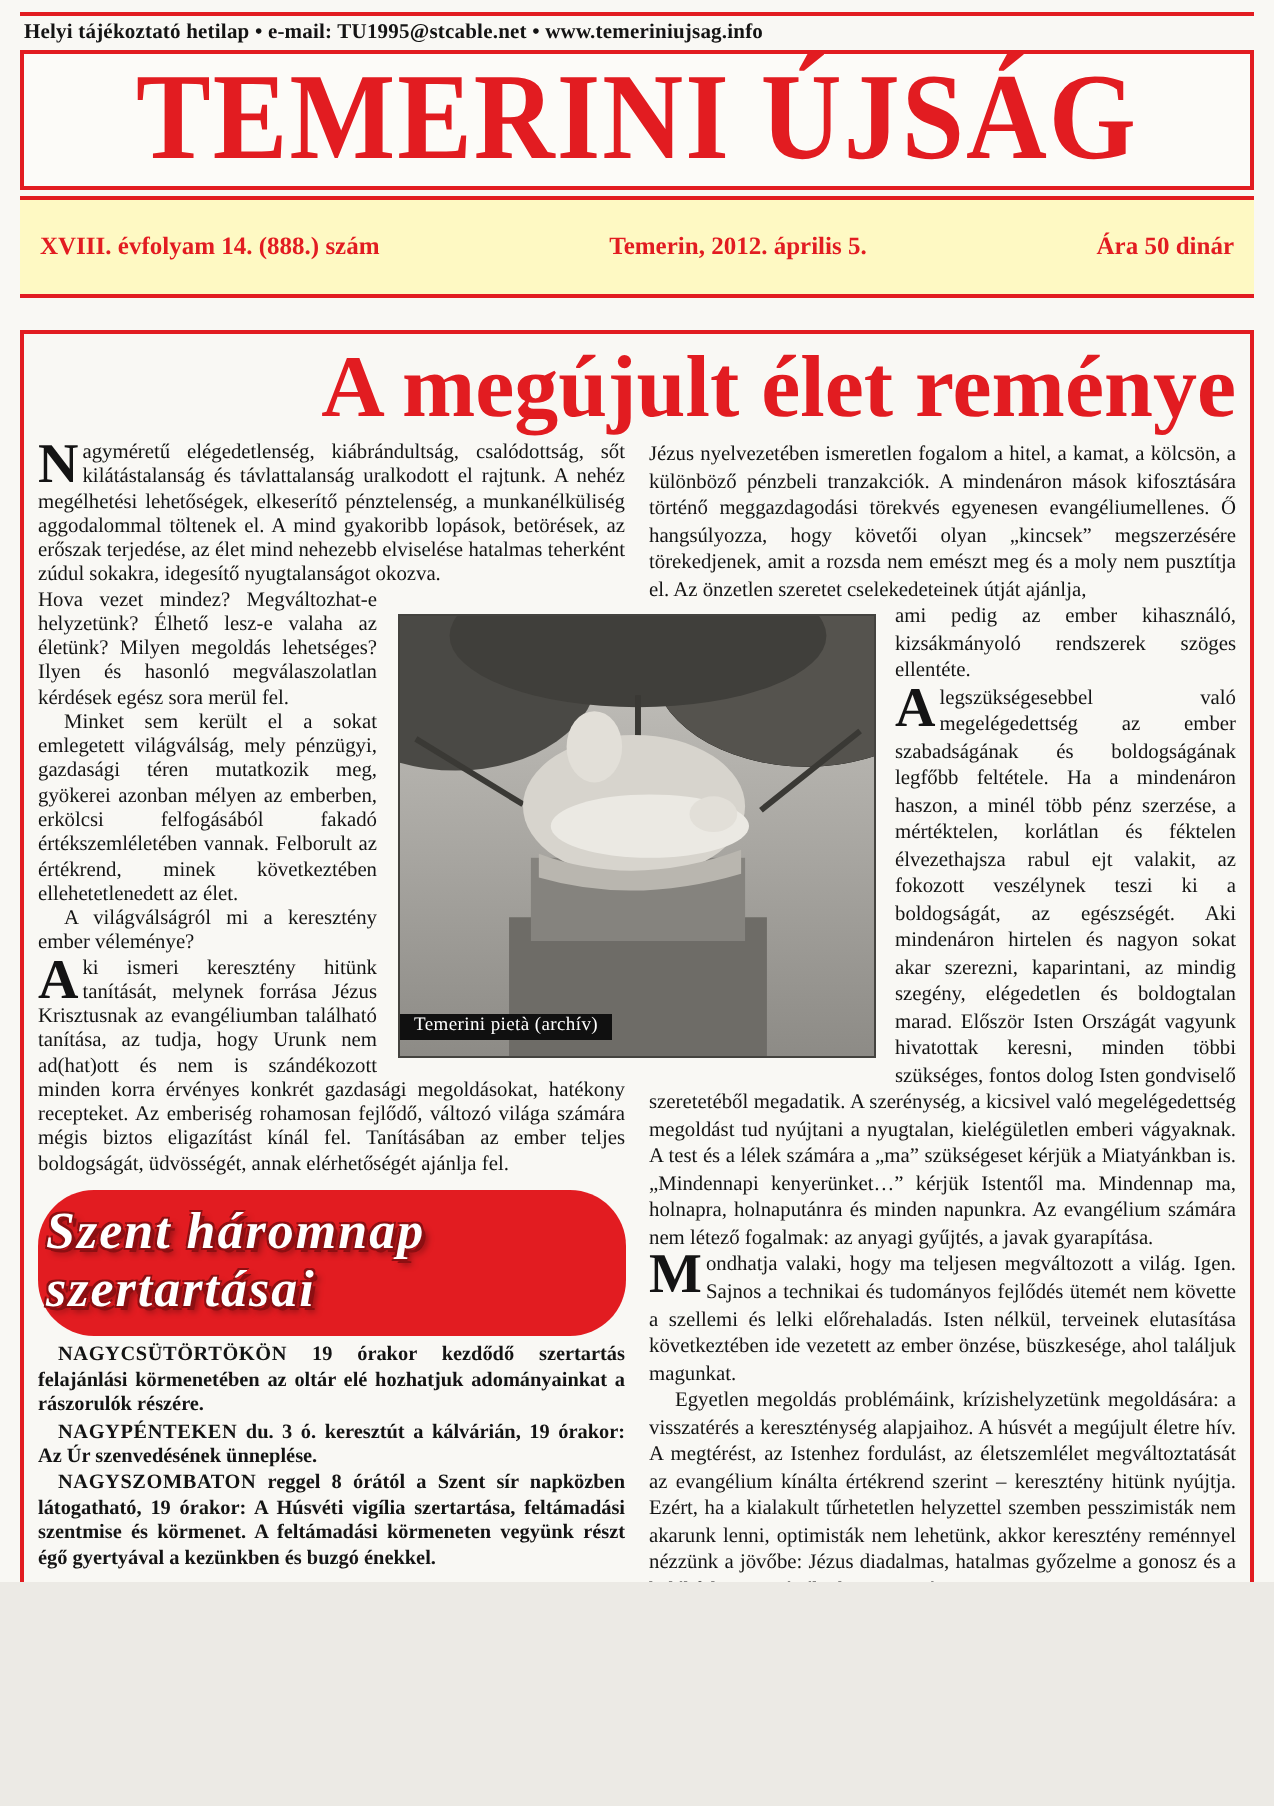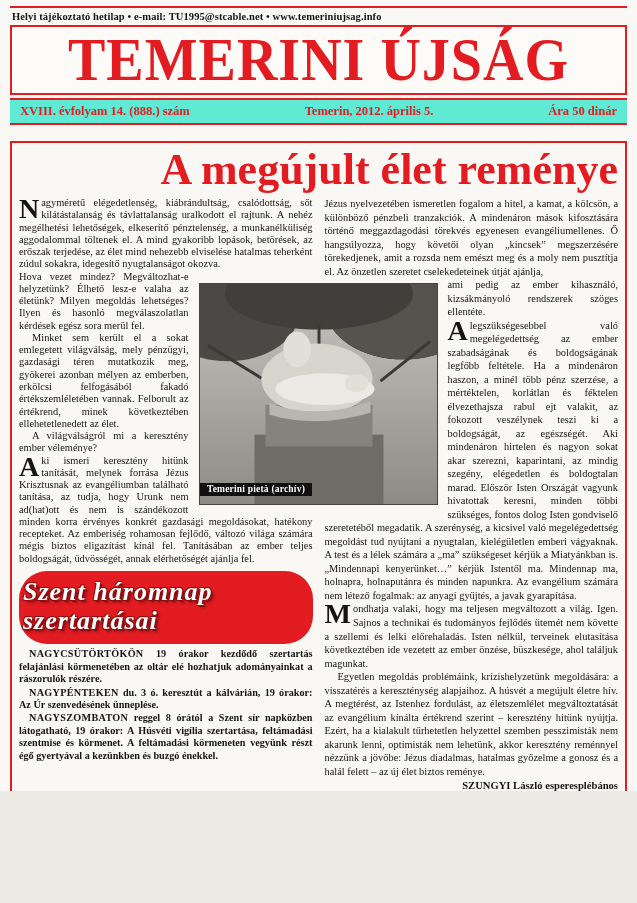--- a/index.html
+++ b/index.html
@@ -46,28 +46,28 @@
     font-weight:bold;
     letter-spacing:1px;
     transform:scaleY(1.1);
     transform-origin:center;
   }
   
   .issue-bar{
     margin-top:3px;
     border-top:2px solid var(--red);
     border-bottom:2px solid var(--red);
-    background:#5eead4;
+    background:#fef9c3;
     display:flex;
     justify-content:space-between;
     align-items:center;
     color:var(--red);
     font-weight:bold;
     font-size:12.5px;
-    padding:4px 10px;
+    padding:16px 10px;
   }
   
   .article-box{
     margin-top:16px;
     border:2px solid var(--red);
     height:693px;
     padding:4px 7px;
     position:relative;
     overflow:hidden;
     background:var(--paper);
@@ -109,21 +109,21 @@
     border:1px solid #44433f;
     background:#9a9893;
   }
   .photo svg{display:block;width:100%;height:100%;}
   .caption{
     position:absolute;
     left:0;bottom:8px;
     background:#101010;
     color:#fff;
     font-size:9.5px;
-    font-weight:bold;
+    font-weight:normal;
     padding:1px 7px 2px;
     letter-spacing:.2px;
     white-space:nowrap;
   }
   
   .events-box{
     margin:6px 0 4px;
     background:var(--red);
     padding:6px 4px 9px;
     border-radius:28px;

